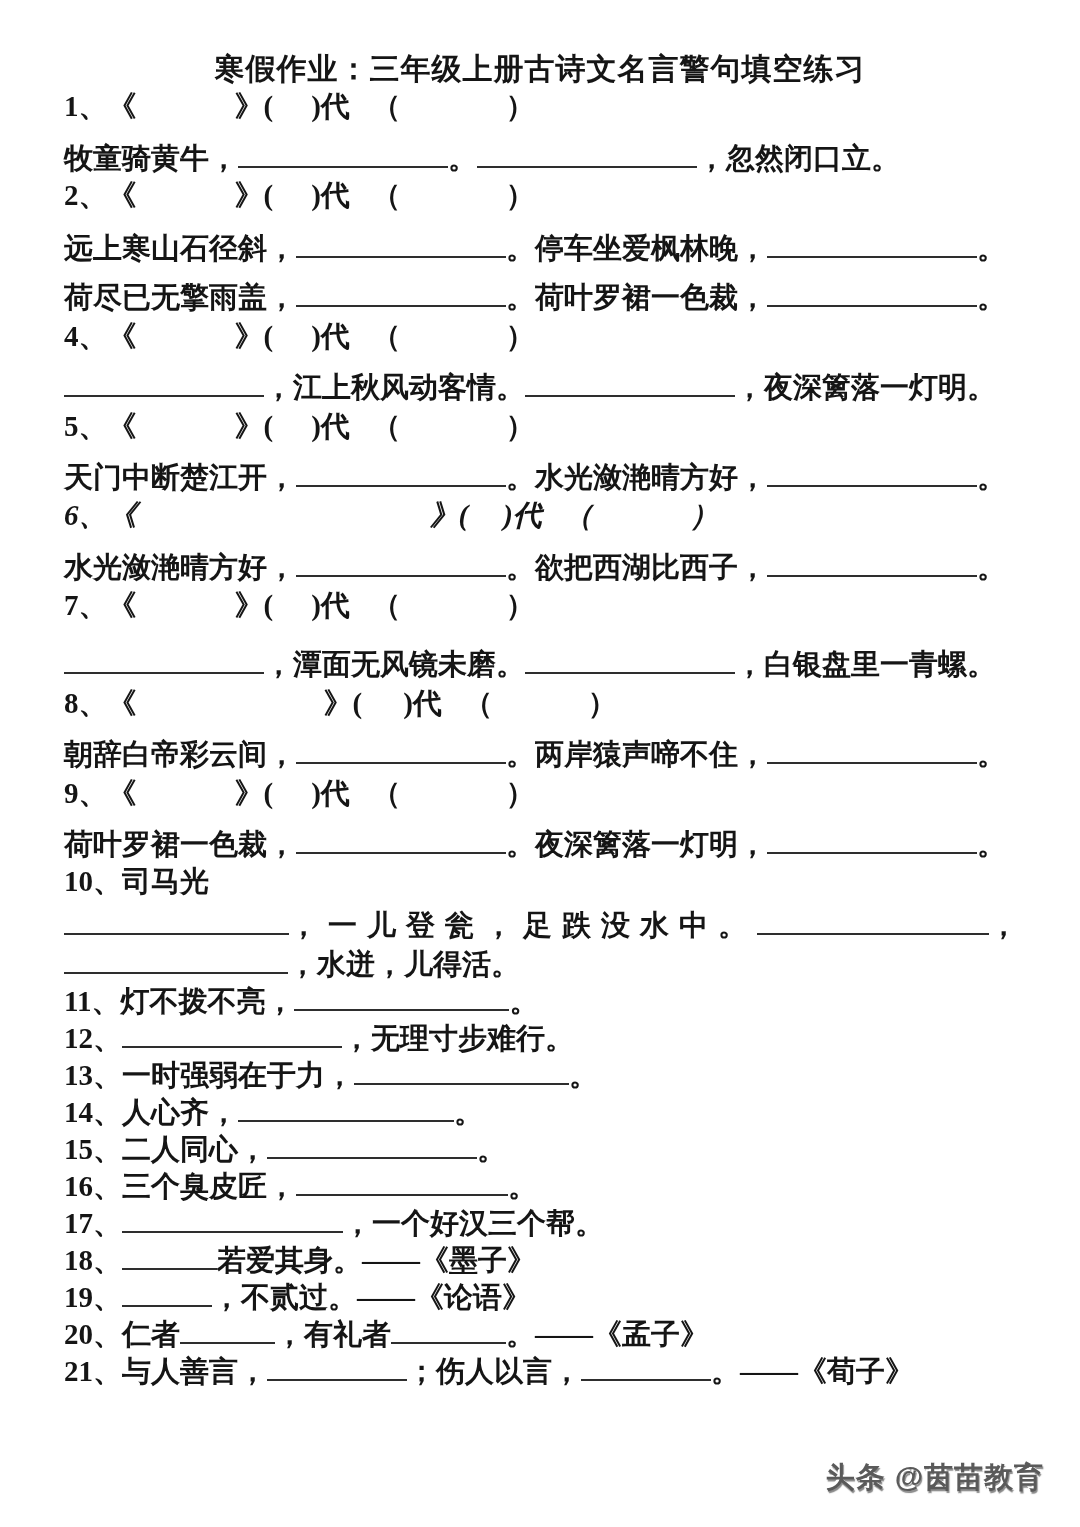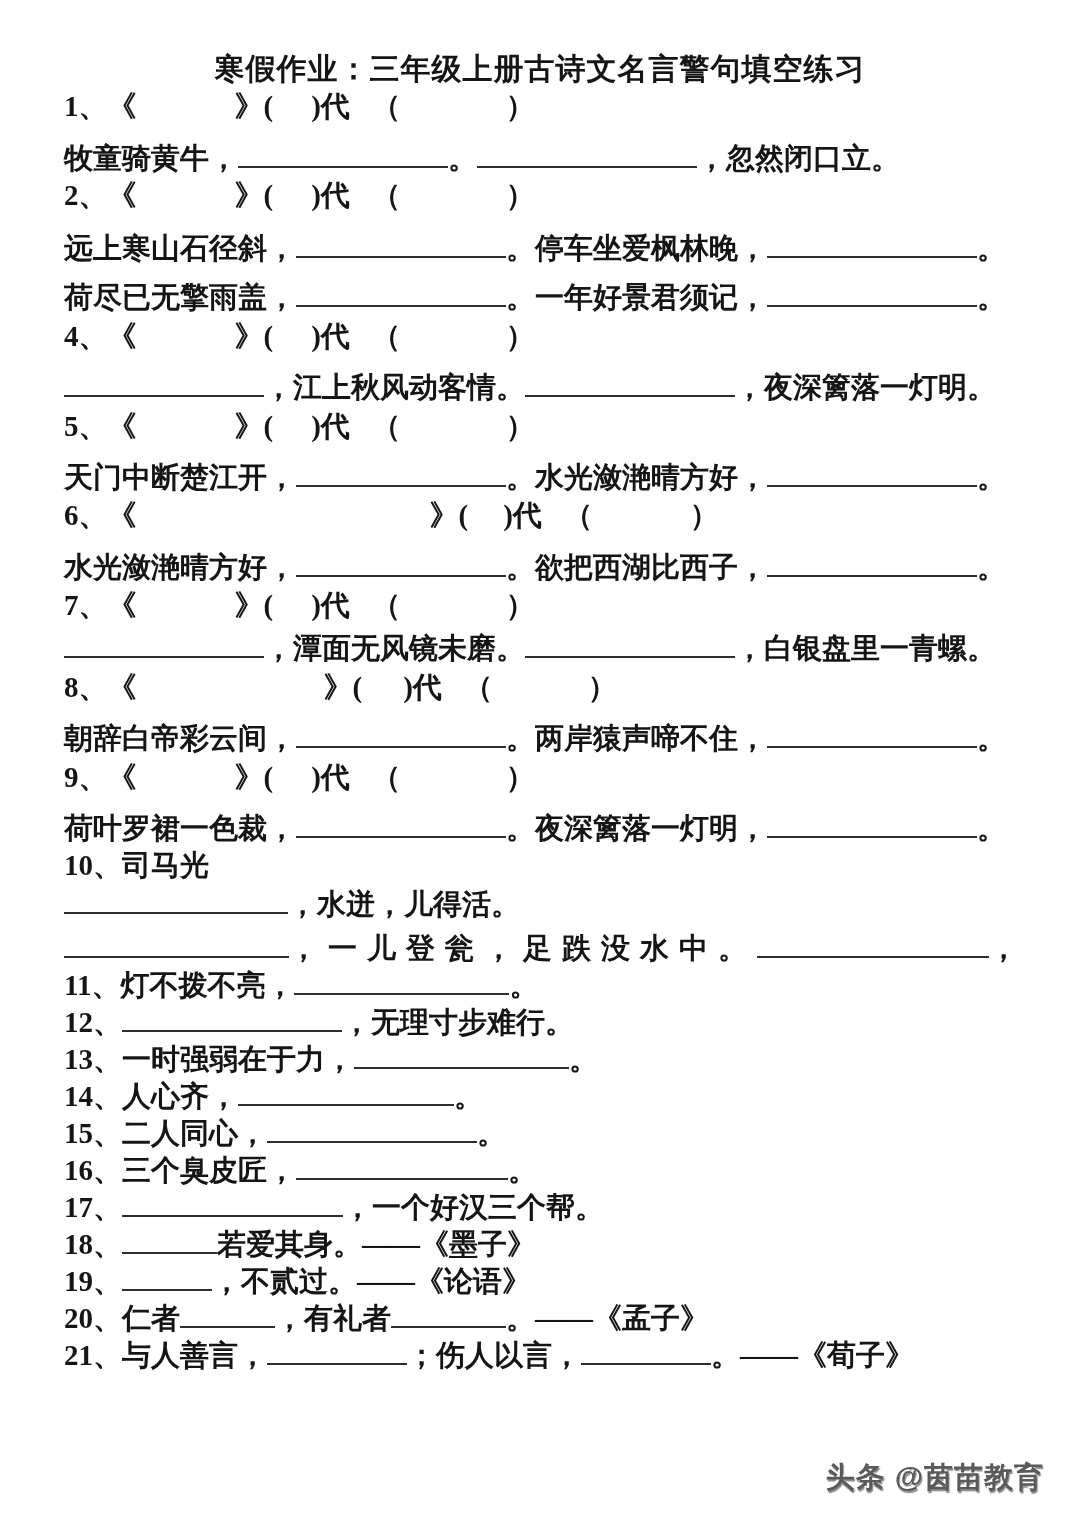--- a/index.html
+++ b/index.html
@@ -65,36 +65,36 @@
 </head>
 <body>
 
 <div class="page">
   <div class="title">寒假作业：三年级上册古诗文名言警句填空练习</div>
   <div class="lines">
       <div class="line"><span class="seg">1、《</span><span class="sp" style="width: 98px;"></span><span class="seg">》(</span><span class="sp" style="width: 38px;"></span><span class="seg">)代</span><span class="sp" style="width: 22px;"></span><span class="seg">（</span><span class="sp" style="width: 105px;"></span><span class="seg">）</span></div>
       <div class="line" style="margin-top: 15px;"><span class="seg">牧童骑黄牛，</span><span class="blank" style="width: 210px;"></span><span class="seg">。</span><span class="blank" style="width: 220px;"></span><span class="seg">，忽然闭口立。</span></div>
       <div class="line"><span class="seg">2、《</span><span class="sp" style="width: 98px;"></span><span class="seg">》(</span><span class="sp" style="width: 38px;"></span><span class="seg">)代</span><span class="sp" style="width: 22px;"></span><span class="seg">（</span><span class="sp" style="width: 105px;"></span><span class="seg">）</span></div>
       <div class="line" style="margin-top: 16px;"><span class="seg">远上寒山石径斜，</span><span class="blank" style="width: 210px;"></span><span class="seg">。停车坐爱枫林晚，</span><span class="blank" style="width: 210px;"></span><span class="seg">。</span></div>
-      <div class="line" style="margin-top: 12px;"><span class="seg">荷尽已无擎雨盖，</span><span class="blank" style="width: 210px;"></span><span class="seg">。一年好景君须记，</span><span class="blank" style="width: 210px;"></span><span class="seg">。</span></div>
+      <div class="line" style="margin-top: 12px;"><span class="seg">荷尽已无擎雨盖，</span><span class="blank" style="width: 210px;"></span><span class="seg">。荷叶罗裙一色裁，</span><span class="blank" style="width: 210px;"></span><span class="seg">。</span></div>
       <div class="line" style="margin-top: 2px;"><span class="seg">4、《</span><span class="sp" style="width: 98px;"></span><span class="seg">》(</span><span class="sp" style="width: 38px;"></span><span class="seg">)代</span><span class="sp" style="width: 22px;"></span><span class="seg">（</span><span class="sp" style="width: 105px;"></span><span class="seg">）</span></div>
       <div class="line" style="margin-top: 14px;"><span class="blank" style="width: 200px;"></span><span class="seg">，江上秋风动客情。</span><span class="blank" style="width: 210px;"></span><span class="seg">，夜深篱落一灯明。</span></div>
       <div class="line" style="margin-top: 2px;"><span class="seg">5、《</span><span class="sp" style="width: 98px;"></span><span class="seg">》(</span><span class="sp" style="width: 38px;"></span><span class="seg">)代</span><span class="sp" style="width: 22px;"></span><span class="seg">（</span><span class="sp" style="width: 105px;"></span><span class="seg">）</span></div>
       <div class="line" style="margin-top: 14px;"><span class="seg">天门中断楚江开，</span><span class="blank" style="width: 210px;"></span><span class="seg">。水光潋滟晴方好，</span><span class="blank" style="width: 210px;"></span><span class="seg">。</span></div>
-      <div class="line" style="margin-top: 1px;"><span class="seg">6、《</span><span class="sp" style="width: 293px;"></span><span class="seg">》(</span><span class="sp" style="width: 35px;"></span><span class="seg">)代</span><span class="sp" style="width: 22px;"></span><span class="seg">（</span><span class="sp" style="width: 97px;"></span><span class="seg">）</span></div>
+      <div class="line" style="margin-top: 1px; font-style: italic;"><span class="seg">6、《</span><span class="sp" style="width: 293px;"></span><span class="seg">》(</span><span class="sp" style="width: 35px;"></span><span class="seg">)代</span><span class="sp" style="width: 22px;"></span><span class="seg">（</span><span class="sp" style="width: 97px;"></span><span class="seg">）</span></div>
       <div class="line" style="margin-top: 15px;"><span class="seg">水光潋滟晴方好，</span><span class="blank" style="width: 210px;"></span><span class="seg">。欲把西湖比西子，</span><span class="blank" style="width: 210px;"></span><span class="seg">。</span></div>
       <div class="line" style="margin-top: 1px;"><span class="seg">7、《</span><span class="sp" style="width: 98px;"></span><span class="seg">》(</span><span class="sp" style="width: 38px;"></span><span class="seg">)代</span><span class="sp" style="width: 22px;"></span><span class="seg">（</span><span class="sp" style="width: 105px;"></span><span class="seg">）</span></div>
-      <div class="line" style="margin-top: 6px;"><span class="blank" style="width: 200px;"></span><span class="seg">，潭面无风镜未磨。</span><span class="blank" style="width: 210px;"></span><span class="seg">，白银盘里一青螺。</span></div>
+      <div class="line" style="margin-top: 22px;"><span class="blank" style="width: 200px;"></span><span class="seg">，潭面无风镜未磨。</span><span class="blank" style="width: 210px;"></span><span class="seg">，白银盘里一青螺。</span></div>
       <div class="line" style="margin-top: 2px;"><span class="seg">8、《</span><span class="sp" style="width: 187px;"></span><span class="seg">》(</span><span class="sp" style="width: 41px;"></span><span class="seg">)代</span><span class="sp" style="width: 22px;"></span><span class="seg">（</span><span class="sp" style="width: 95px;"></span><span class="seg">）</span></div>
       <div class="line" style="margin-top: 14px;"><span class="seg">朝辞白帝彩云间，</span><span class="blank" style="width: 210px;"></span><span class="seg">。两岸猿声啼不住，</span><span class="blank" style="width: 210px;"></span><span class="seg">。</span></div>
       <div class="line" style="margin-top: 2px;"><span class="seg">9、《</span><span class="sp" style="width: 98px;"></span><span class="seg">》(</span><span class="sp" style="width: 38px;"></span><span class="seg">)代</span><span class="sp" style="width: 22px;"></span><span class="seg">（</span><span class="sp" style="width: 105px;"></span><span class="seg">）</span></div>
       <div class="line" style="margin-top: 14px;"><span class="seg">荷叶罗裙一色裁，</span><span class="blank" style="width: 210px;"></span><span class="seg">。夜深篱落一灯明，</span><span class="blank" style="width: 210px;"></span><span class="seg">。</span></div>
       <div class="line"><span class="seg">10、司马光</span></div>
+      <div class="line" style="margin-top: 7px;"><span class="blank" style="width: 225px;"></span><span class="seg" style="letter-spacing: 10px;">，一儿登瓮，足跌没水中。</span><span class="blank" style="width: 232px;"></span><span class="seg">，</span></div>
       <div class="line" style="margin-top: 2px;"><span class="blank" style="width: 224px;"></span><span class="seg">，水迸，儿得活。</span></div>
-      <div class="line" style="margin-top: 7px;"><span class="blank" style="width: 225px;"></span><span class="seg" style="letter-spacing: 10px;">，一儿登瓮，足跌没水中。</span><span class="blank" style="width: 232px;"></span><span class="seg">，</span></div>
       <div class="line"><span class="seg">11、灯不拨不亮，</span><span class="blank" style="width: 215px;"></span><span class="seg">。</span></div>
       <div class="line"><span class="seg">12、</span><span class="blank" style="width: 220px;"></span><span class="seg">，无理寸步难行。</span></div>
       <div class="line"><span class="seg">13、一时强弱在于力，</span><span class="blank" style="width: 215px;"></span><span class="seg">。</span></div>
       <div class="line"><span class="seg">14、人心齐，</span><span class="blank" style="width: 216px;"></span><span class="seg">。</span></div>
       <div class="line"><span class="seg">15、二人同心，</span><span class="blank" style="width: 210px;"></span><span class="seg">。</span></div>
       <div class="line"><span class="seg">16、三个臭皮匠，</span><span class="blank" style="width: 212px;"></span><span class="seg">。</span></div>
       <div class="line"><span class="seg">17、</span><span class="blank" style="width: 221px;"></span><span class="seg">，一个好汉三个帮。</span></div>
       <div class="line"><span class="seg">18、</span><span class="blank" style="width: 95px;"></span><span class="seg">若爱其身。——《墨子》</span></div>
       <div class="line"><span class="seg">19、</span><span class="blank" style="width: 90px;"></span><span class="seg">，不贰过。——《论语》</span></div>
       <div class="line"><span class="seg">20、仁者</span><span class="blank" style="width: 95px;"></span><span class="seg">，有礼者</span><span class="blank" style="width: 115px;"></span><span class="seg">。——《孟子》</span></div>

